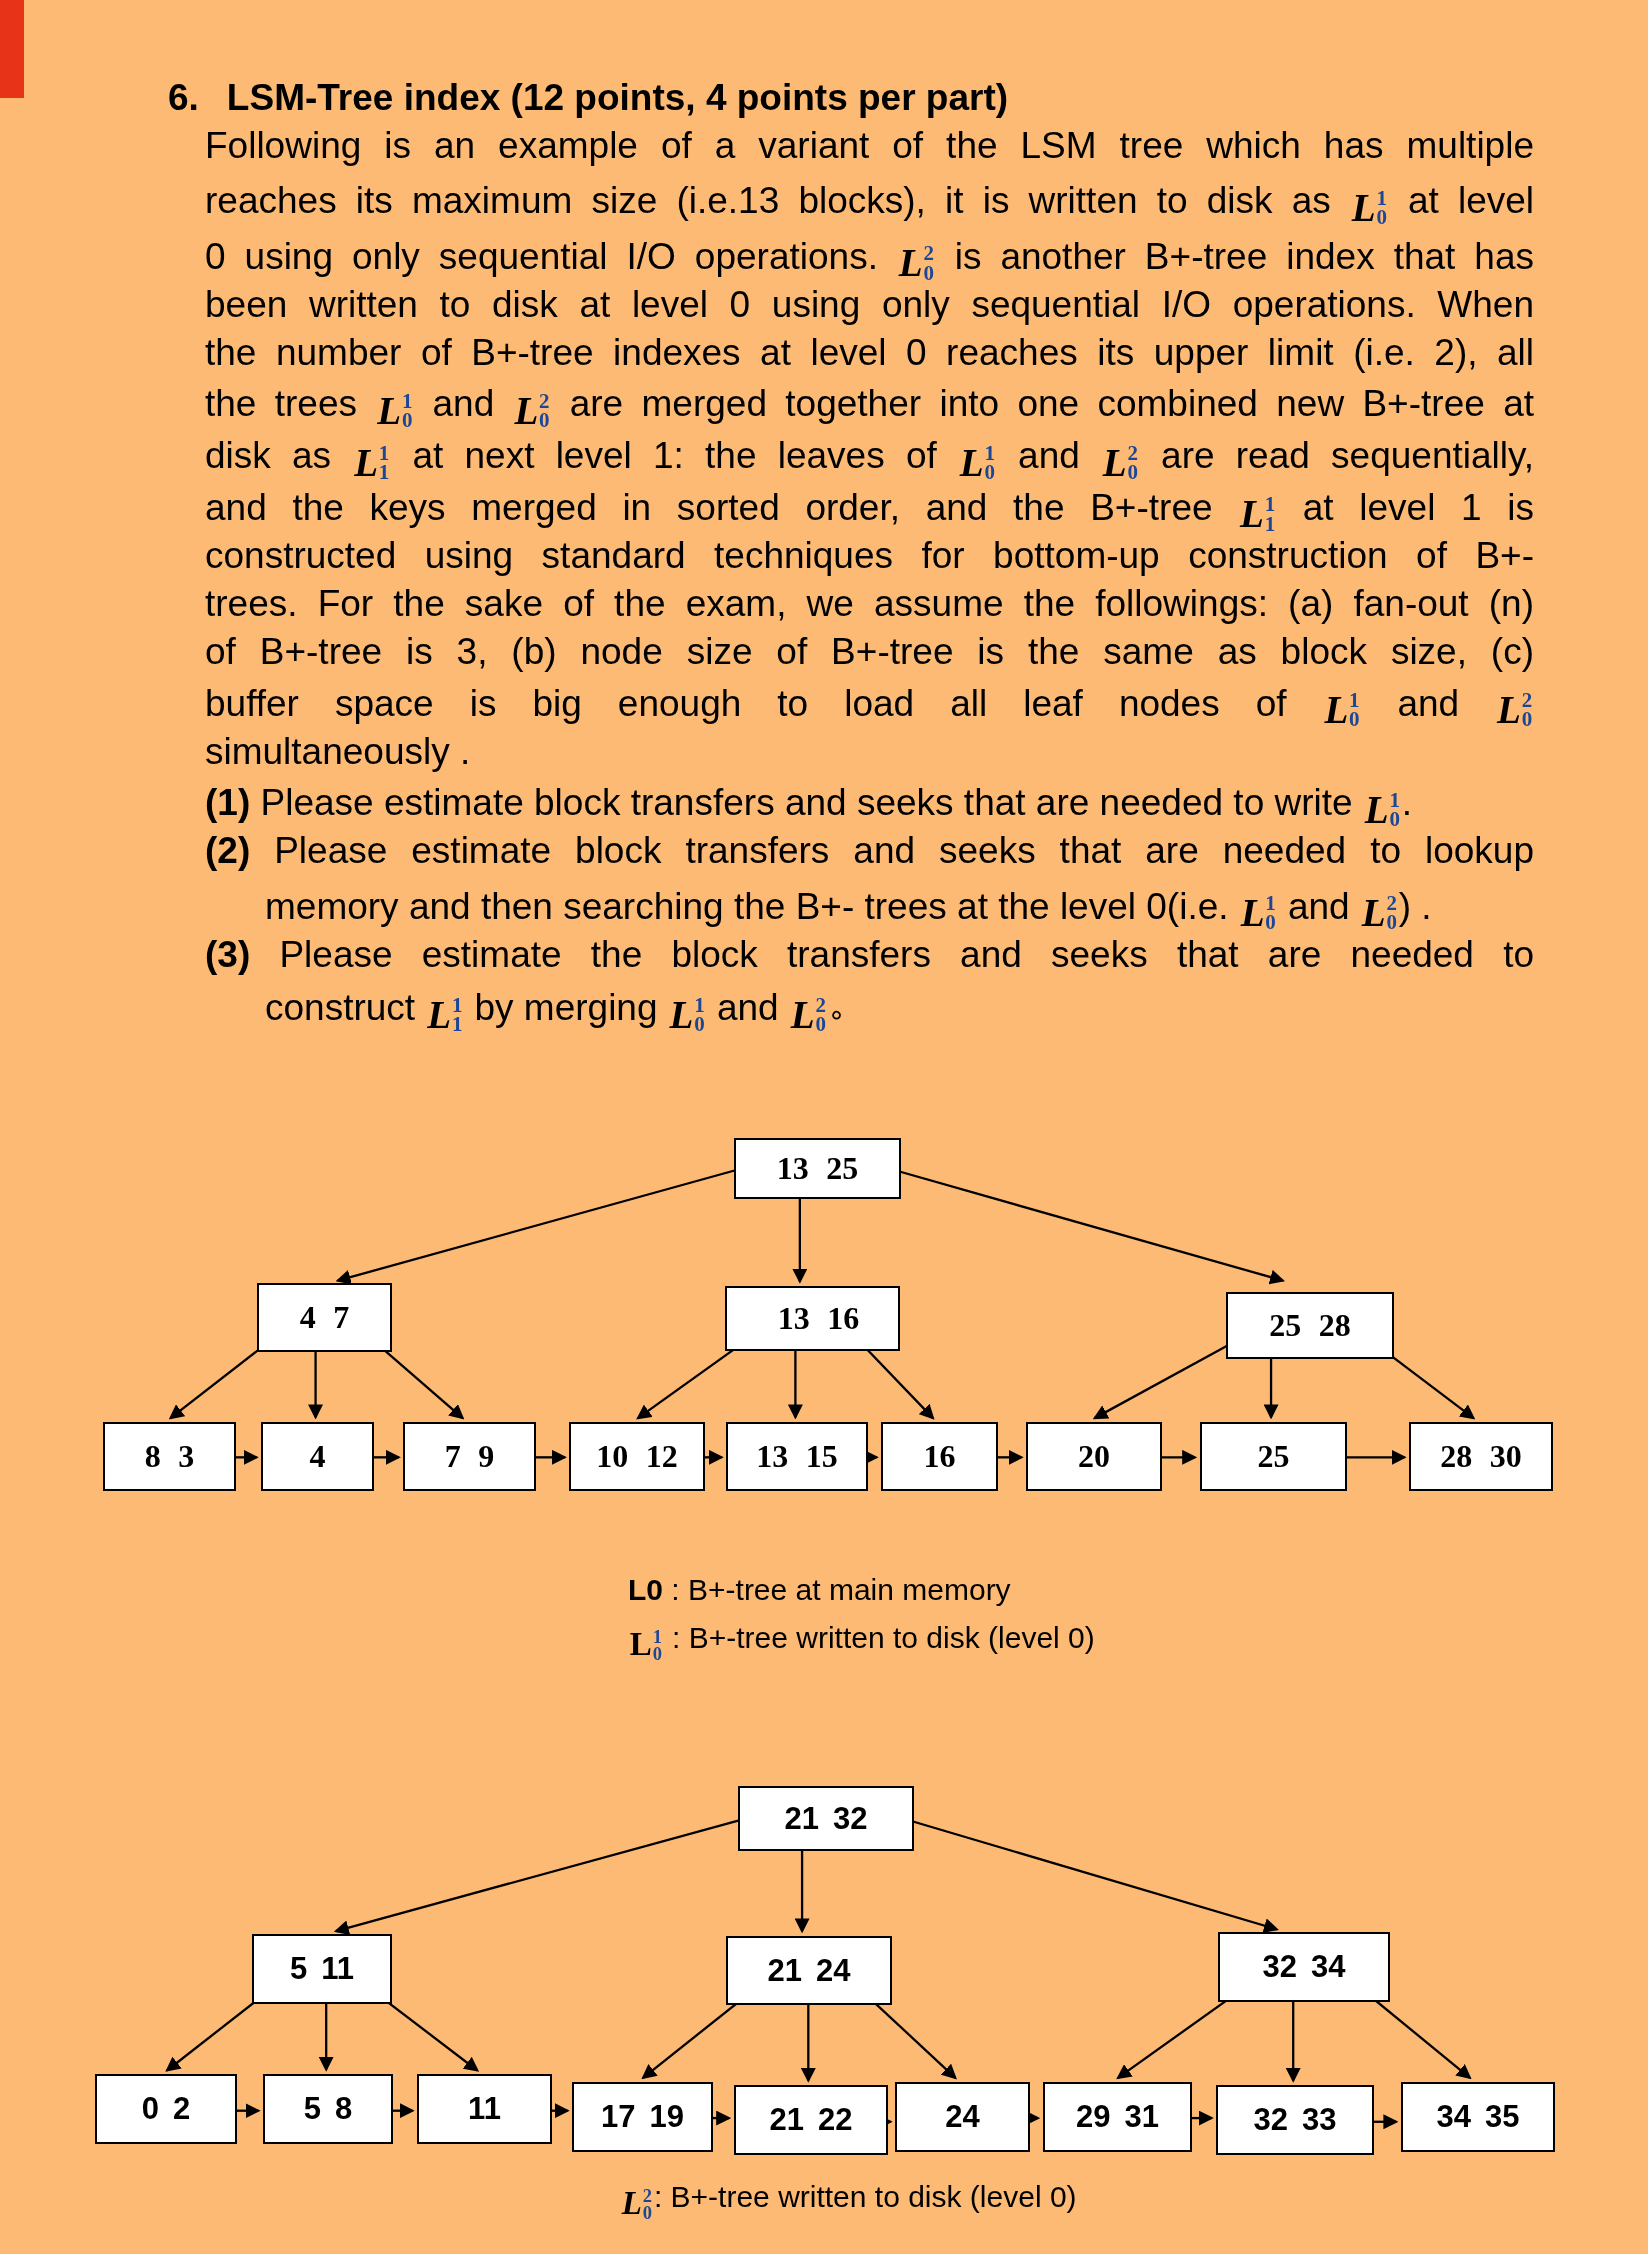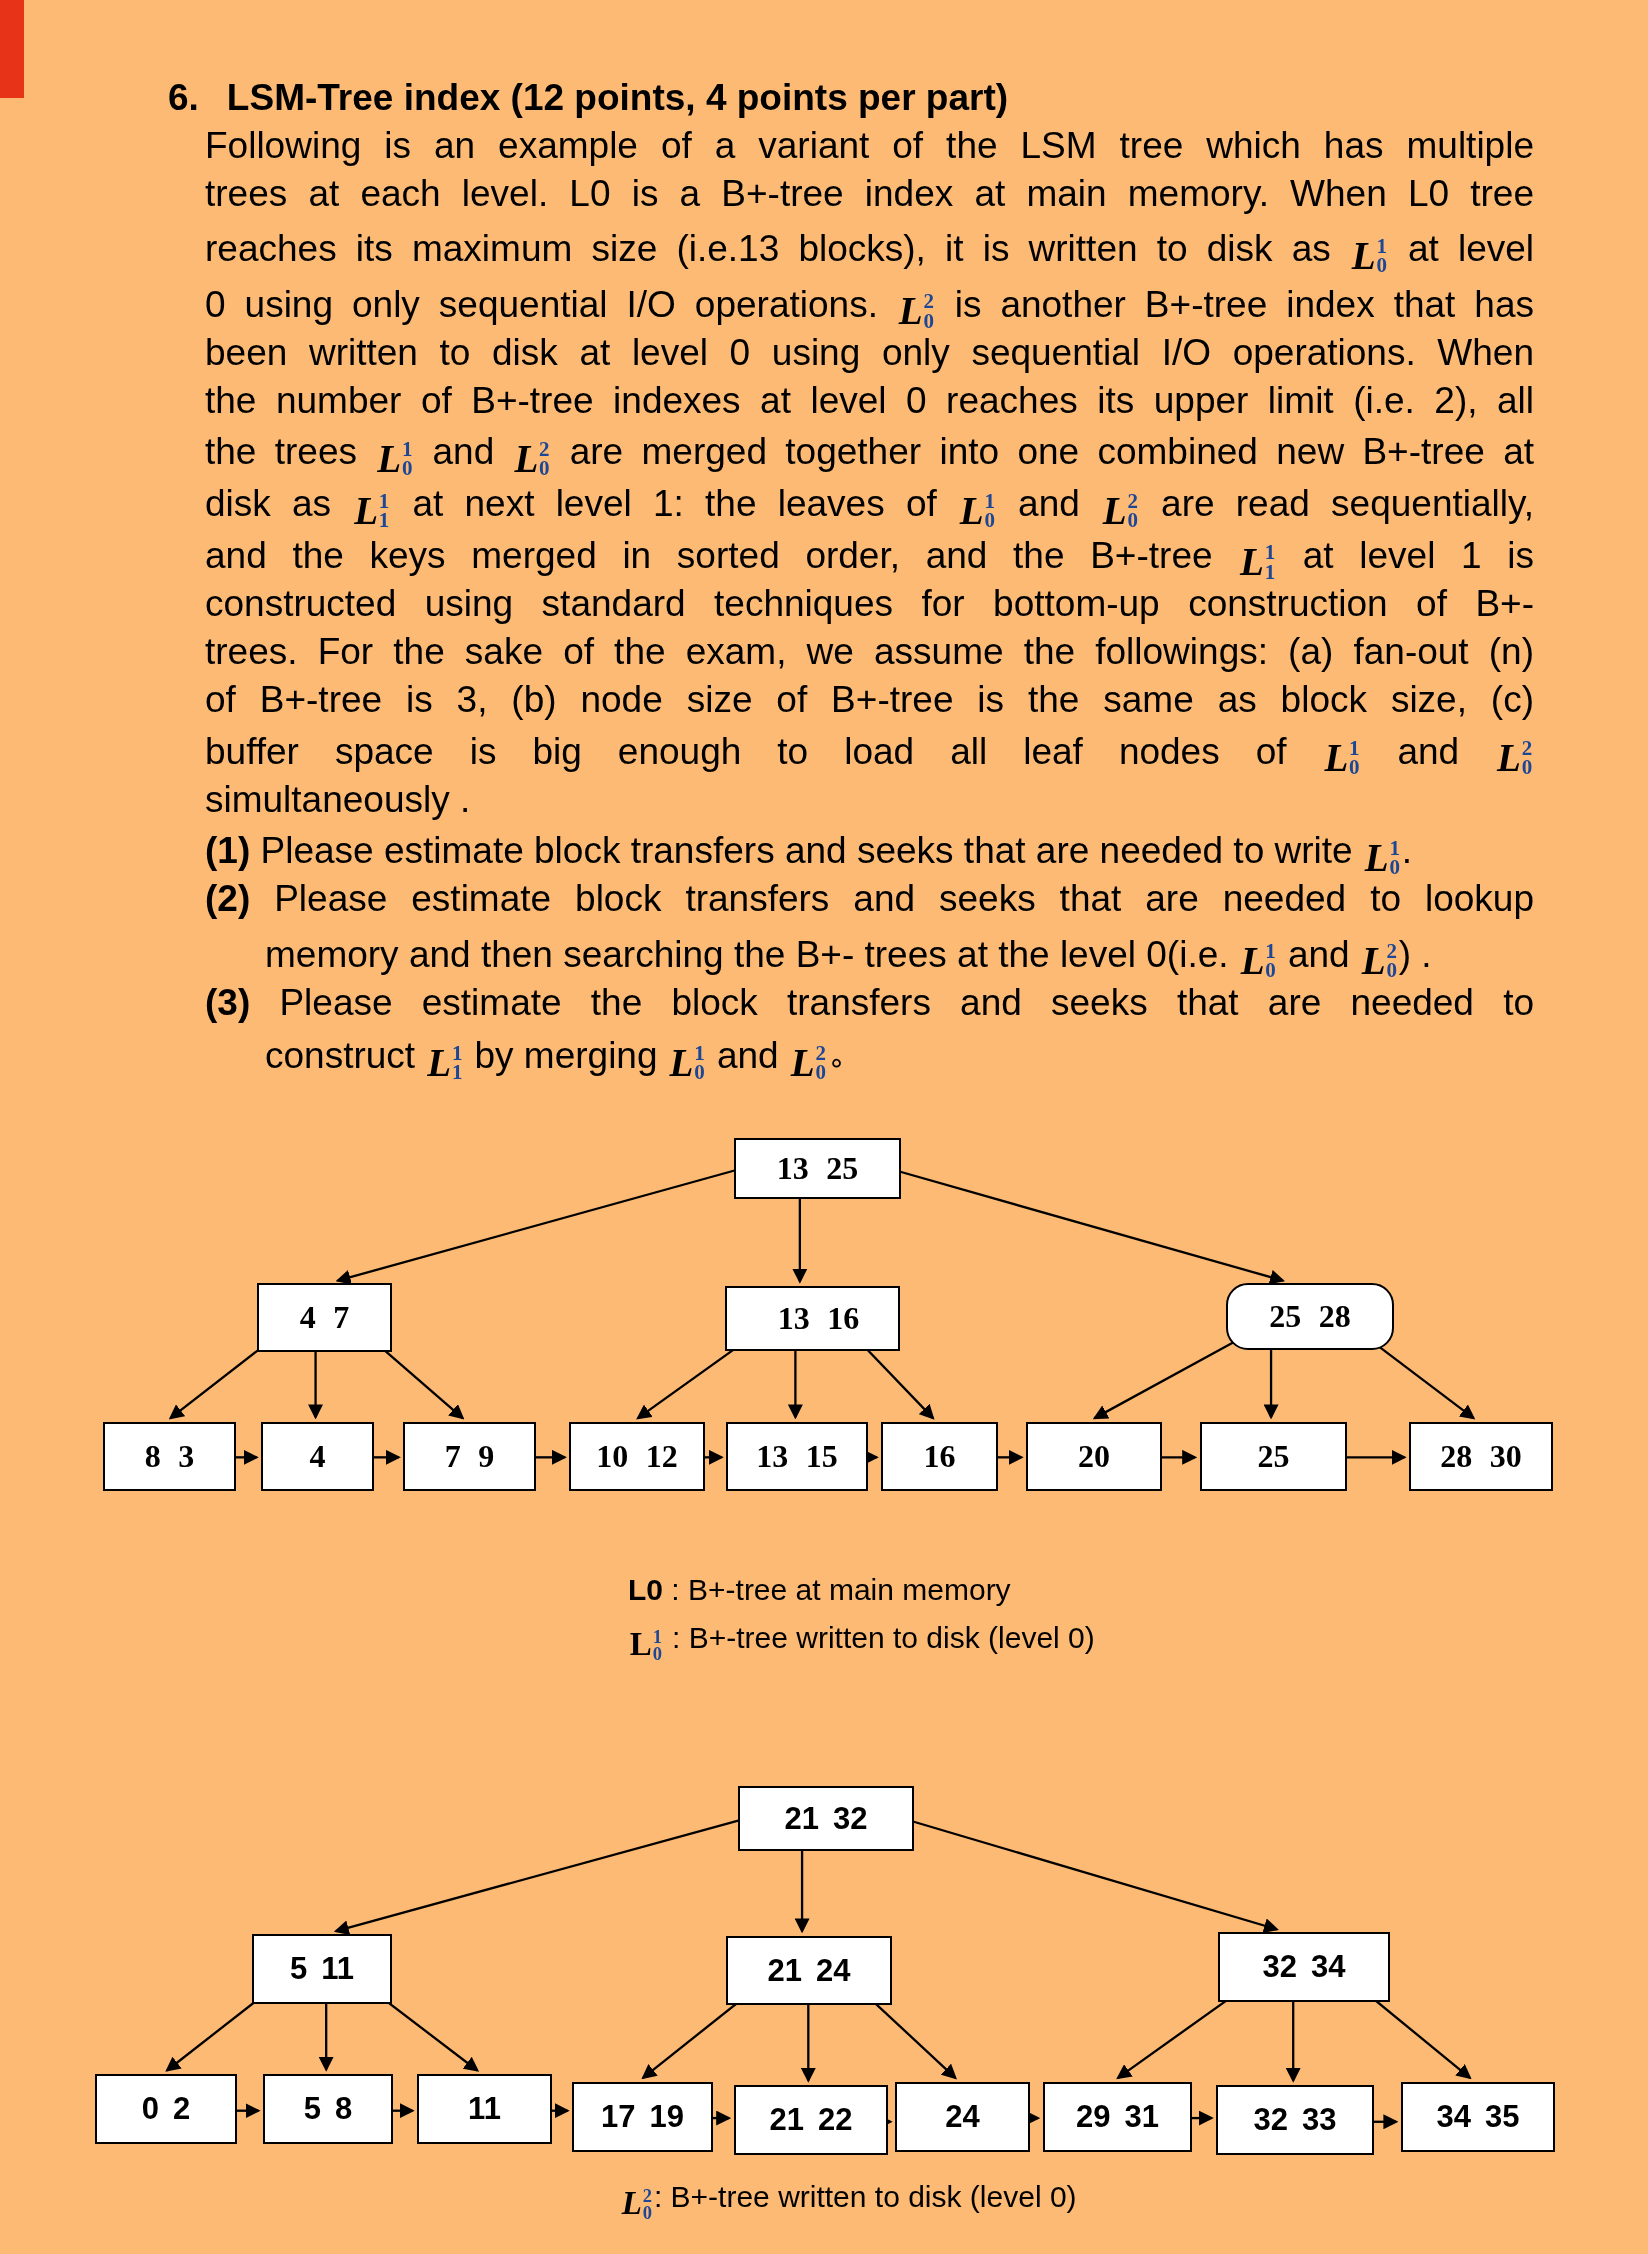--- a/index.html
+++ b/index.html
@@ -46,21 +46,20 @@
   .cap-math .msup,.cap-math .msub{font-size:18.5px;line-height:16.6px;}
 </style>
 </head>
 <body>
 
 <div class="page">
   <div id="corner-strip" style="background: rgb(231, 52, 24);"></div>
   <div id="question-block">
       <div class="line" style="padding-left: 0px;"><span class="bold">6.</span><span class="gapsp" style="width: 28px;"></span><span class="bold">LSM-Tree index (12 points, 4 points per part)</span></div>
       <div class="line j" style="padding-left: 37px;"><span>Following is an example of a variant of the LSM tree which has multiple</span></div>
-      <div class="line j" style="padding-left: 37px;"><span>trees at each level. L0 is a B+-tree index at main memory. When L0 tree</span></div>
       <div class="line j" style="padding-left: 37px; margin-top: 7.4px;"><span>reaches its maximum size (i.e.13 blocks), it is written to disk as </span><span class="mtok">
           <span class="mbase">L</span>
           <span class="mstack">
             <span class="msup">1</span>
             <span class="msub">0</span>
           </span>
         </span><span> at level</span></div>
       <div class="line j" style="padding-left: 37px; margin-top: 7.4px;"><span>0 using only sequential I/O operations. </span><span class="mtok">
           <span class="mbase">L</span>
           <span class="mstack">
@@ -193,21 +192,21 @@
         <line x1="579" y1="353.5" x2="612" y2="353.5" stroke="#000" stroke-width="2.5" marker-end="url(#arw-figure1)"></line>
         <line x1="762" y1="353.5" x2="782" y2="353.5" stroke="#000" stroke-width="2.5" marker-end="url(#arw-figure1)"></line>
         <line x1="939" y1="353.5" x2="950" y2="353.5" stroke="#000" stroke-width="2.5" marker-end="url(#arw-figure1)"></line>
         <line x1="1079" y1="353.5" x2="1107" y2="353.5" stroke="#000" stroke-width="2.5" marker-end="url(#arw-figure1)"></line>
         <line x1="1257" y1="353.5" x2="1295" y2="353.5" stroke="#000" stroke-width="2.5" marker-end="url(#arw-figure1)"></line>
         <line x1="1457" y1="353.5" x2="1522" y2="353.5" stroke="#000" stroke-width="2.5" marker-end="url(#arw-figure1)"></line>
       </svg>
       <div class="tnode" style="left: 734px; top: 7.4px; width: 163px; height: 57px;">13 25</div>
       <div class="tnode" style="left: 257px; top: 152px; width: 131px; height: 65px;">4 7</div>
       <div class="tnode" style="left: 725px; top: 155px; width: 159px; height: 61px; padding-left: 12px;">13 16</div>
-      <div class="tnode" style="left: 1226px; top: 152px; width: 164px; height: 63px; border-radius: 22px;">25 28</div>
+      <div class="tnode" style="left: 1226px; top: 161px; width: 164px; height: 63px;">25 28</div>
       <div class="tnode" style="left: 103px; top: 291px; width: 129px; height: 65px;">8 3</div>
       <div class="tnode" style="left: 261px; top: 291px; width: 109px; height: 65px;">4</div>
       <div class="tnode" style="left: 403px; top: 291px; width: 129px; height: 65px;">7 9</div>
       <div class="tnode" style="left: 569px; top: 291px; width: 132px; height: 65px;">10 12</div>
       <div class="tnode" style="left: 726px; top: 291px; width: 138px; height: 65px;">13 15</div>
       <div class="tnode" style="left: 881px; top: 291px; width: 113px; height: 65px;">16</div>
       <div class="tnode" style="left: 1026px; top: 291px; width: 132px; height: 65px;">20</div>
       <div class="tnode" style="left: 1200px; top: 291px; width: 143px; height: 65px;">25</div>
       <div class="tnode" style="left: 1409px; top: 291px; width: 140px; height: 65px;">28 30</div>
     </div>

